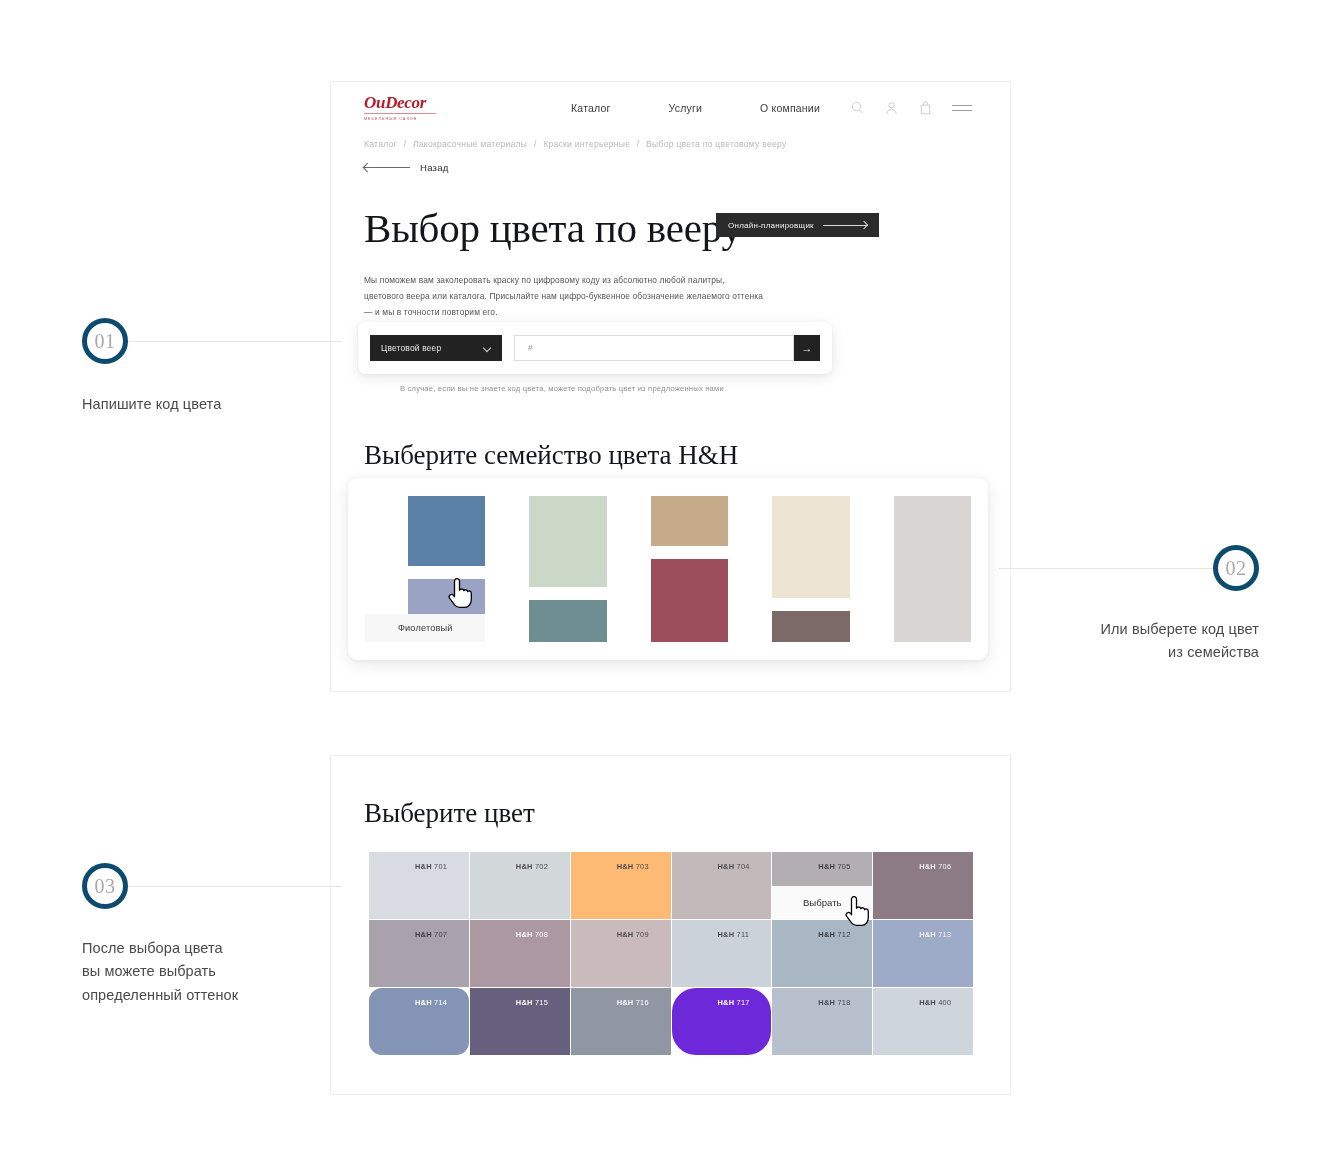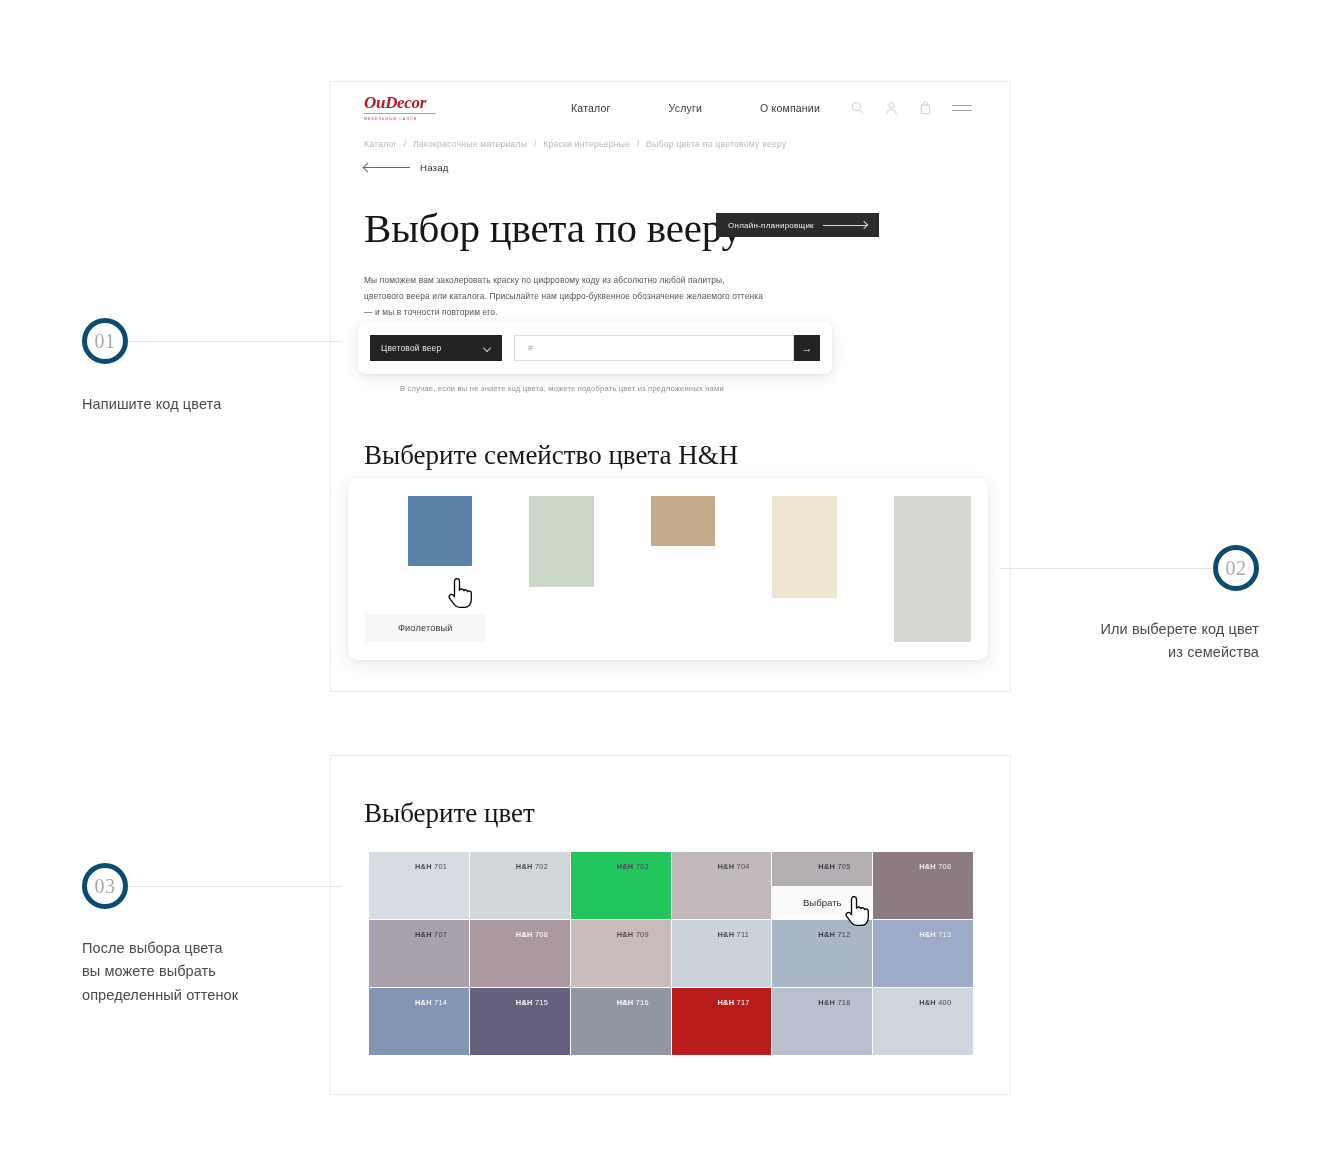--- a/index.html
+++ b/index.html
@@ -116,21 +116,21 @@
   }
   .family-card {
     position:absolute; left:17px; width:640px; height:182px;
     background:#fff; border-radius:9px;
     box-shadow: 0 4px 18px rgba(0,0,0,.09), 0 1px 4px rgba(0,0,0,.05);
   }
   .family-grid {
     position:absolute; left:17px; top:18px; right:17px; bottom:18px;
     display:flex; gap:1px;
   }
-  .fam-col { flex:1; display:flex; flex-direction:row; gap:13px; position:relative;padding-left:43px; }
+  .fam-col { flex:1; display:flex; flex-direction:column; gap:13px; position:relative;padding-left:43px; }
   .fam-top, .fam-bot { width:100%; }
   .fam-label {
     position:absolute; left:0; right:0; bottom:0; height:28px;
     background:#f7f7f8; display:flex; align-items:center; justify-content:center;
     font-size:9.2px; color:#3a3a3a; letter-spacing:.15px;
   }
 
   
   .cursor { position:absolute; width:26px; height:31px; pointer-events:none; }
   .cursor svg{ display:block; width:100%; height:100%; }
@@ -293,21 +293,21 @@
           <b>H&amp;H</b>
           <i>701</i>
         </span>
       </div>
       <div class="sw" style="background:#d2d8da;">
         <span class="sw-code" style="color:#4a4a52;">
           <b>H&amp;H</b>
           <i>702</i>
         </span>
       </div>
-      <div class="sw" style="background:#22c55e;">
+      <div class="sw" style="background:#fdba74;">
         <span class="sw-code" style="color:#4a4a52;">
           <b>H&amp;H</b>
           <i>703</i>
         </span>
       </div>
       <div class="sw" style="background:#c2b9ba;">
         <span class="sw-code" style="color:#4a4a52;">
           <b>H&amp;H</b>
           <i>704</i>
         </span>
@@ -356,39 +356,39 @@
           <i>712</i>
         </span>
       </div>
       <div class="sw" style="background:#9daac8;">
         <span class="sw-code" style="color:#f2f2f2;">
           <b>H&amp;H</b>
           <i>713</i>
         </span>
       </div>
 
-      <div class="sw" style="background:#8494b4;">
+      <div class="sw" style="background:#8494b4;border-radius:13px;">
         <span class="sw-code" style="color:#ffffff;">
           <b>H&amp;H</b>
           <i>714</i>
         </span>
       </div>
       <div class="sw" style="background:#675f7e;">
         <span class="sw-code" style="color:#ffffff;">
           <b>H&amp;H</b>
           <i>715</i>
         </span>
       </div>
       <div class="sw" style="background:#9196a3;">
         <span class="sw-code" style="color:#ffffff;">
           <b>H&amp;H</b>
           <i>716</i>
         </span>
       </div>
-      <div class="sw" style="background:#b91c1c;">
+      <div class="sw" style="background:#6d28d9;border-radius:24px;">
         <span class="sw-code" style="color:#ffffff;">
           <b>H&amp;H</b>
           <i>717</i>
         </span>
       </div>
       <div class="sw" style="background:#b7c0cc;">
         <span class="sw-code" style="color:#4a4a52;">
           <b>H&amp;H</b>
           <i>718</i>
         </span>

